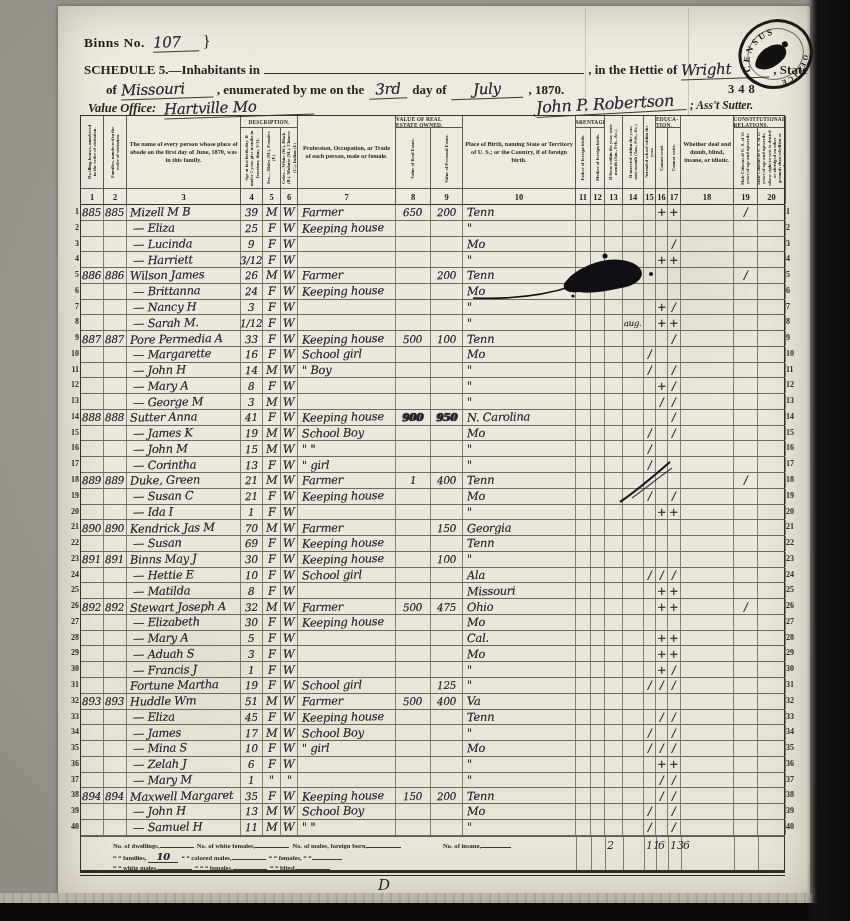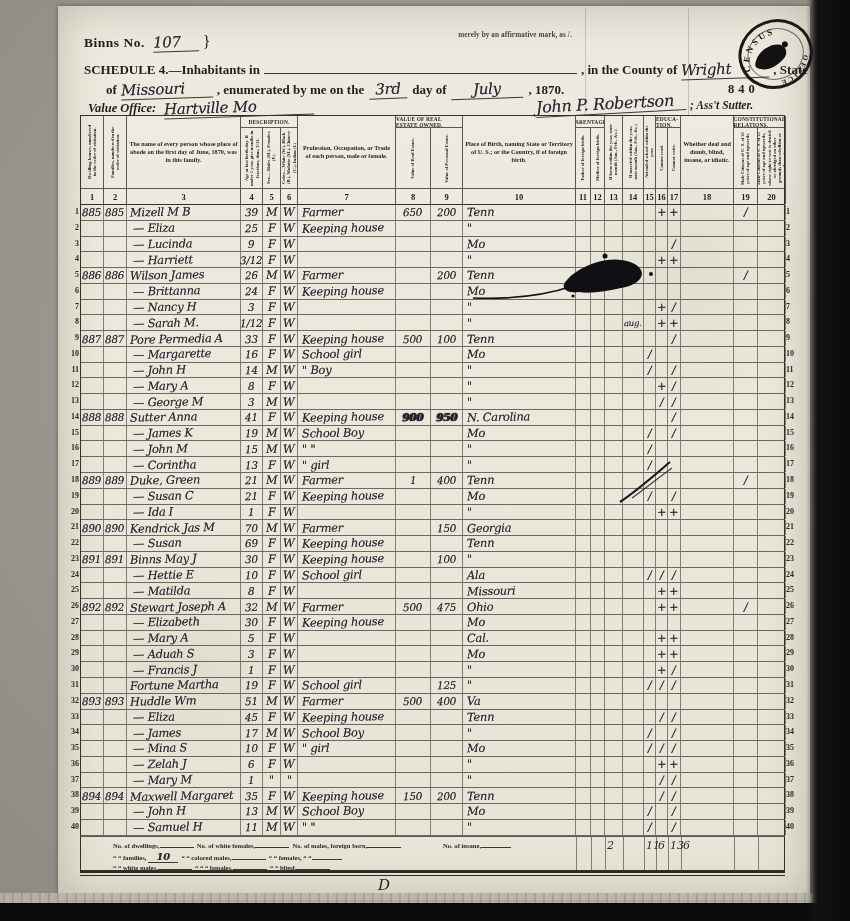--- a/index.html
+++ b/index.html
@@ -84,40 +84,39 @@
   <div class="stain2"></div>
   <div class="fold" style="left:585px;top:8px;height:108px;"></div>
   <div class="fold" style="left:688px;top:8px;height:108px;"></div>
 
   <div class="hline" style="left:84px;top:33px;">
     <span class="pr b" style="font-size:13.5px;letter-spacing:.5px;">Binns No.</span>
     <span class="ink ink-lg" style="margin:0 4px 0 8px;border-bottom:1px solid #3a382f;min-width:46px;">107</span>
     <span class="pr" style="font-size:16px;">}</span>
   </div>
   <div style="position:absolute;left:222px;top:31px;width:586px;">
-    <div class="small-note" style="text-align:center;opacity:.85;">merely by an affirmative mark, as /.</div>
   </div>
 
   <div class="hline" style="left:84px;top:60px;width:724px;">
-    <span class="pr b" style="font-size:13px;">SCHEDULE 4.—Inhabitants in</span>
+    <span class="pr b" style="font-size:13px;">SCHEDULE 5.—Inhabitants in</span>
     <span class="blank" style="flex:1;margin:0 4px;"></span>
-    <span class="pr b" style="font-size:13px;">, in the County of</span>
+    <span class="pr b" style="font-size:13px;">, in the Hettie of</span>
     <span class="ink ink-lg" style="border-bottom:1px solid #3a382f;min-width:88px;margin:0 4px;">Wright</span>
     <span class="pr b" style="font-size:13px;">, State</span>
   </div>
 
   <div class="hline" style="left:106px;top:80px;width:702px;">
     <span class="pr b" style="font-size:13px;">of</span>
     <span class="ink ink-lg" style="border-bottom:1px solid #3a382f;min-width:92px;margin:0 4px;">Missouri</span>
     <span class="pr b" style="font-size:13px;">, enumerated by me on the</span>
     <span class="ink ink-lg" style="border-bottom:1px solid #3a382f;min-width:38px;margin:0 5px;text-align:center;">3rd</span>
     <span class="pr b" style="font-size:13px;">day of</span>
     <span class="ink ink-lg" style="border-bottom:1px solid #3a382f;min-width:72px;margin:0 5px;text-align:center;">July</span>
     <span class="pr b" style="font-size:13px;">, 1870.</span>
-    <span class="pr b" style="position:absolute;left:622px;top:2px;font-size:12.5px;letter-spacing:4px;">840</span>
+    <span class="pr b" style="position:absolute;left:622px;top:2px;font-size:12.5px;letter-spacing:4px;">348</span>
   </div>
 
   <div class="hline" style="left:88px;top:98px;">
     <span class="pr b" style="font-size:12.5px;font-style:italic;">Value Office:</span>
     <span class="ink ink-lg" style="border-bottom:1px solid #3a382f;min-width:150px;margin-left:8px;">Hartville Mo</span>
   </div>
   <div class="hline" style="left:536px;top:94px;">
     <span class="ink" style="font-size:16px;transform:rotate(-3deg);display:inline-block;border-bottom:1px solid #3a382f;min-width:150px;">John P. Robertson</span>
     <span class="pr b" style="font-size:11.5px;font-style:italic;margin-left:4px;">; Ass't Sutter.</span>
   </div>

